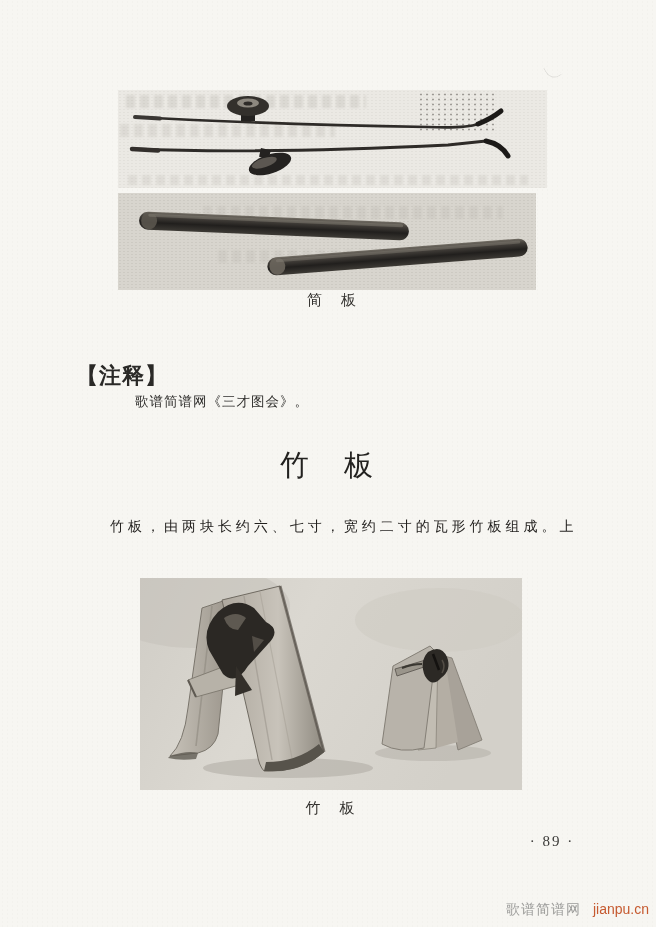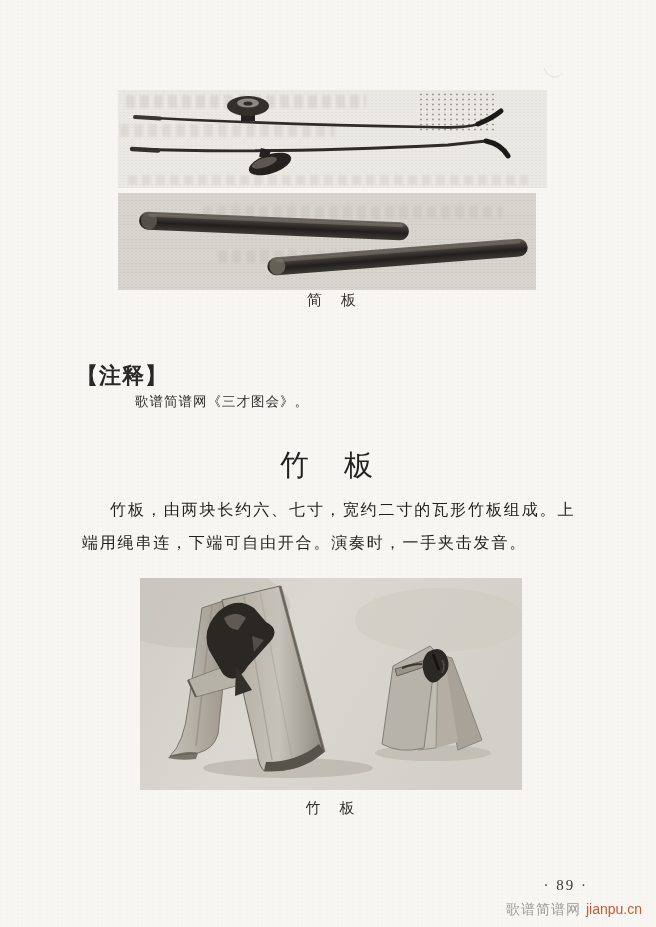--- a/index.html
+++ b/index.html
@@ -28,28 +28,28 @@
   .caption{position:absolute;text-align:center;font-size:15px;letter-spacing:2px;
            color:#33312e;}
   #captionA{left:118px;top:291px;width:429px;}
   #captionC{left:140px;top:799px;width:382px;}
   #notesHeading{left:76px;top:361px;font-size:22px;font-weight:600;color:#2a2927;
                 letter-spacing:1px;}
   #noteText{left:135px;top:393px;font-size:13.5px;color:#2e2d2b;letter-spacing:1px;}
   #title{left:0;top:446px;width:656px;text-align:center;font-size:29px;font-weight:500;
          color:#232220;letter-spacing:3px;
          font-family:"Liberation Sans","DejaVu Sans",sans-serif;}
-  #para{left:82px;top:494px;width:492px;font-size:16px;line-height:32.5px;color:#211f1d;}
+  #para{left:82px;top:511px;width:492px;font-size:14px;line-height:32.5px;color:#211f1d;}
   #para .line1{text-indent:28px;letter-spacing:0.5px;text-align:justify;text-align-last:justify;}
   #para .line2{letter-spacing:1.8px;}
-  #pageNum{left:516px;top:877px;width:72px;text-align:right;font-size:15px;
+  #pageNum{left:516px;top:833px;width:72px;text-align:center;font-size:15px;
            color:#3b3a38;letter-spacing:2px;}
   #watermark{left:506px;top:901px;font-size:14px;white-space:nowrap;}
   #watermark .wm-name{letter-spacing:1px;}
-  #watermark .wm-url{margin-left:5px;font-family:"Liberation Sans","DejaVu Sans",sans-serif;}
+  #watermark .wm-url{margin-left:12px;font-family:"Liberation Sans","DejaVu Sans",sans-serif;}
   .smudge{left:546px;top:64px;width:12px;height:14px;border-left:1.5px solid #8f8d89;
           border-bottom:1.5px solid #8f8d89;border-bottom-left-radius:10px;
           opacity:0.22;transform:rotate(-30deg);}
 </style>
 </head>
 <body>
 
 <div class="page">
 
   <div class="photo" id="photoA" aria-label="简板照片：上为两支带圆盘小钹的细长击杆，下为两根深色半圆木板">
@@ -107,21 +107,20 @@
 
   <div class="caption" id="captionA">简　板</div>
 
   <div class="abs" id="notesHeading">【注释】</div>
   <div class="abs" id="noteText">歌谱简谱网《三才图会》。</div>
 
   <div class="abs" id="title">竹　板</div>
 
   <div class="abs" id="para">
     <div class="line1">竹板，由两块长约六、七寸，宽约二寸的瓦形竹板组成。上</div>
-    <div class="line2">端用绳串连，下端可自由开合。演奏时，一手夹击发音。</div>
   </div>
 
   <div class="photo" id="photoC" aria-label="竹板照片：两副上端用深色布绳系住的瓦形竹板">
     <svg width="382" height="212" viewBox="0 0 382 212">
       <defs>
         <linearGradient id="bgC" x1="0" y1="0" x2="1" y2="0.3">
           <stop offset="0" stop-color="#d0cdc6"></stop>
           <stop offset="0.45" stop-color="#dbd8d1"></stop>
           <stop offset="1" stop-color="#d3d0c9"></stop>
         </linearGradient>

